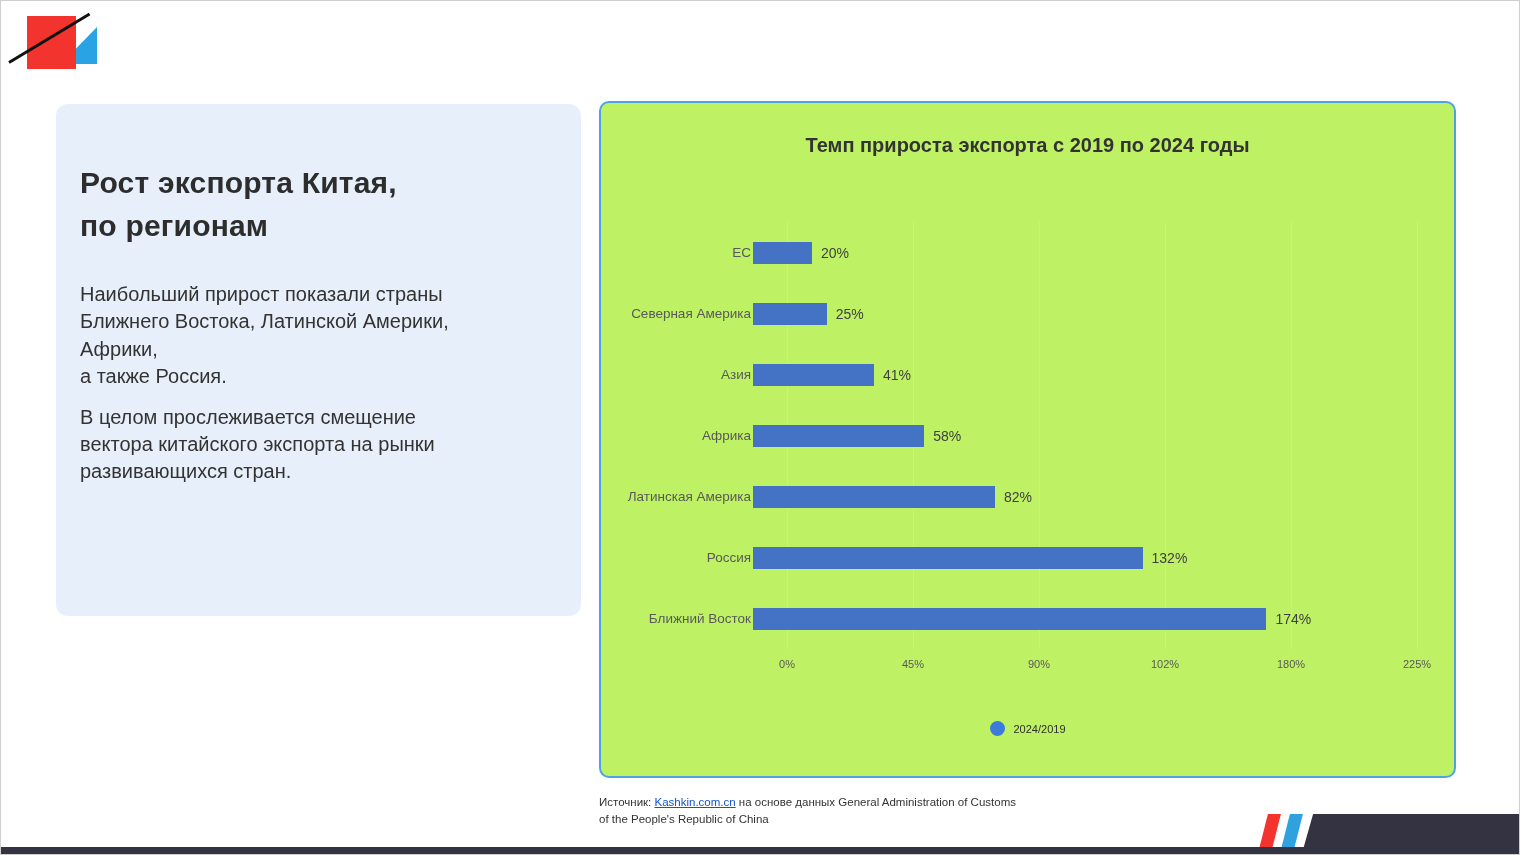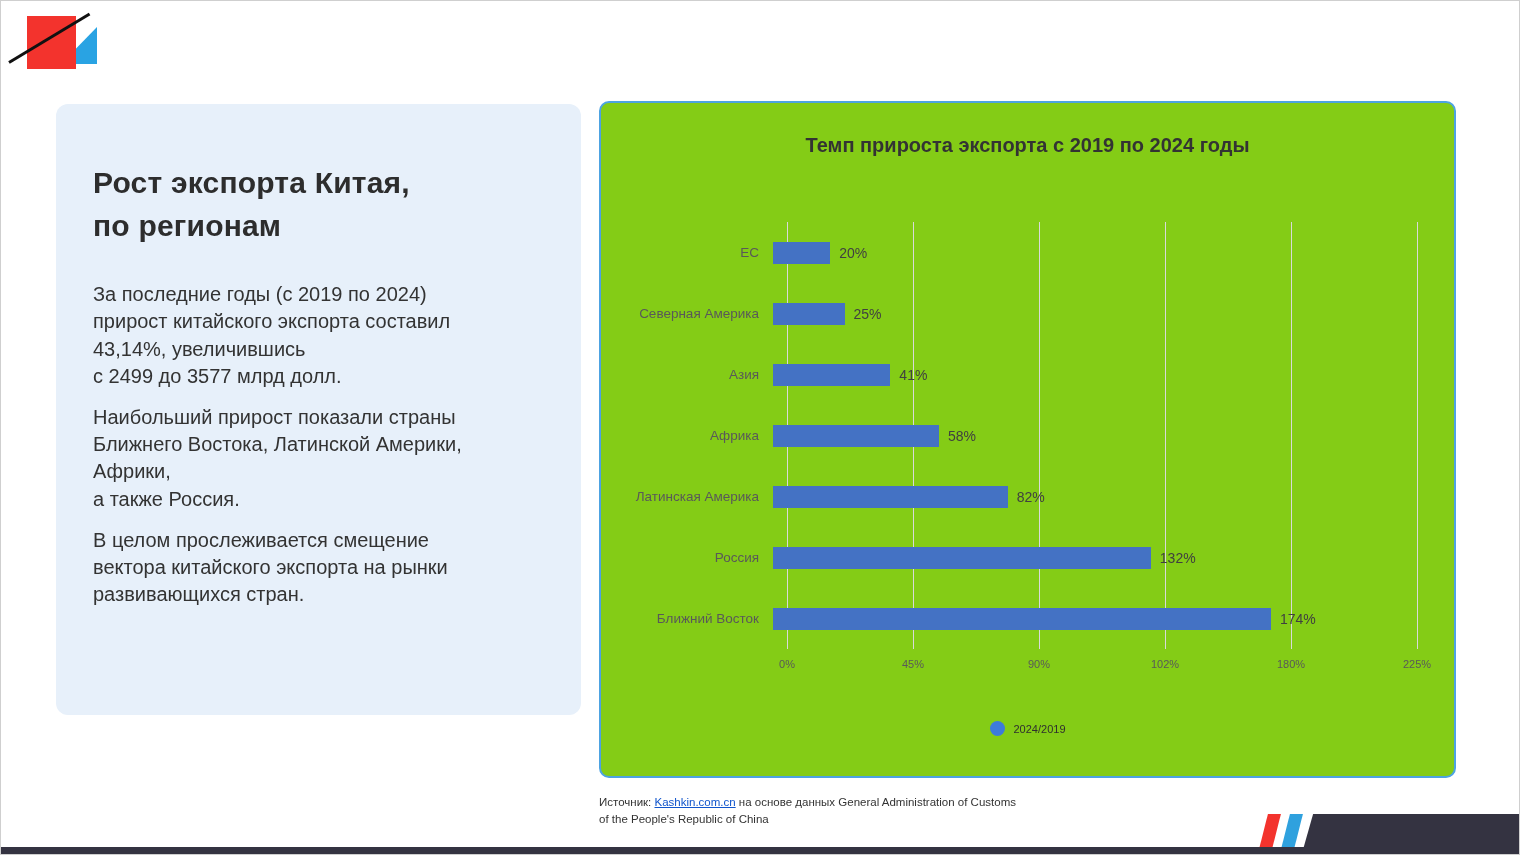--- a/index.html
+++ b/index.html
@@ -11,38 +11,38 @@
   
   .logo { position:absolute; left:8px; top:10px; width:96px; height:64px; }
   .logo-blue { position:absolute; left:52px; top:16px; width:36px; height:37px;
                background:#29A3E3; clip-path:polygon(100% 0,100% 100%,0 100%); z-index:1; }
   .logo-red { position:absolute; left:18px; top:5px; width:49px; height:53px;
               background:#F3332D; z-index:2; }
   .logo-line { position:absolute; left:0; top:50px; width:94px; height:3px;
                background:#111; transform:rotate(-31deg); transform-origin:left center; z-index:3; }
 
   
-  .text-panel { position:absolute; left:55px; top:103px; width:525px; height:611px;
-                background:#E7F0FA; border-radius:12px; padding:58px 38px 0 37px; }
+  .text-panel { position:absolute; left:55px; top:103px; width:525px; height:512px;
+                background:#E7F0FA; border-radius:12px; padding:58px 38px 0 24px; }
   .panel-title { font-size:30px; font-weight:bold; color:#2d2d2d; line-height:1.42;
                  margin-bottom:34px; white-space:pre-line; letter-spacing:.2px; }
   .body-par { font-size:20px; line-height:1.36; color:#333; margin-bottom:14px;
               white-space:pre-line; }
 
   
   .chart-card { position:absolute; left:598px; top:100px; width:857px; height:677px;
-                background:#84cc16; border:2px solid #4DA3E2; border-radius:10px; }
+                background:#bef264; border:2px solid #4DA3E2; border-radius:10px; }
   .chart-title { text-align:center; font-size:20px; font-weight:bold; color:#333;
                  margin-top:31px; }
   .plot { position:absolute; left:0; top:119px; width:100%; height:470px; }
   .grid { position:absolute; left:186px; right:37px; top:0; height:427px; z-index:0; }
   .gridline { position:absolute; top:0; bottom:0; width:1px; background:#D9D9D9; }
   .rows { position:relative; z-index:1; }
   .row { display:flex; align-items:center; height:61px; }
-  .cat { width:172px; flex:none; text-align:right; padding-right:14px;
+  .cat { width:152px; flex:none; text-align:right; padding-right:2px;
          font-size:13.5px; color:#595959; }
   .bar-area { flex:1; margin-right:37px; height:100%; position:relative;
               display:flex; align-items:center; }
   .bar { height:22px; flex:none; }
   .val { font-size:14px; color:#404040; margin-left:9px; white-space:nowrap; }
   .xaxis { position:absolute; left:186px; right:37px; top:436px; height:20px; }
   .tick { position:absolute; transform:translateX(-50%); font-size:11px; color:#595959; }
   .legend { position:absolute; left:0; right:0; top:618px; display:flex;
             justify-content:center; align-items:center; gap:9px; }
   .dot { width:15px; height:15px; border-radius:50%; flex:none; }
@@ -71,24 +71,20 @@
   <div class="logo">
     <div class="logo-blue"></div>
     <div class="logo-red"></div>
     <div class="logo-line"></div>
   </div>
 
   <section class="text-panel">
     <h1 class="panel-title">Рост экспорта Китая,
 по регионам</h1>
     <div id="paragraphs">
-        <div class="body-par">За последние годы (с 2019 по 2024)
-прирост китайского экспорта составил
-43,14%, увеличившись
-с 2499 до 3577 млрд долл.</div>
         <div class="body-par">Наибольший прирост показали страны
 Ближнего Востока, Латинской Америки,
 Африки,
 а также Россия.</div>
         <div class="body-par">В целом прослеживается смещение
 вектора китайского экспорта на рынки
 развивающихся стран.</div>
       </div>
   </section>
 

